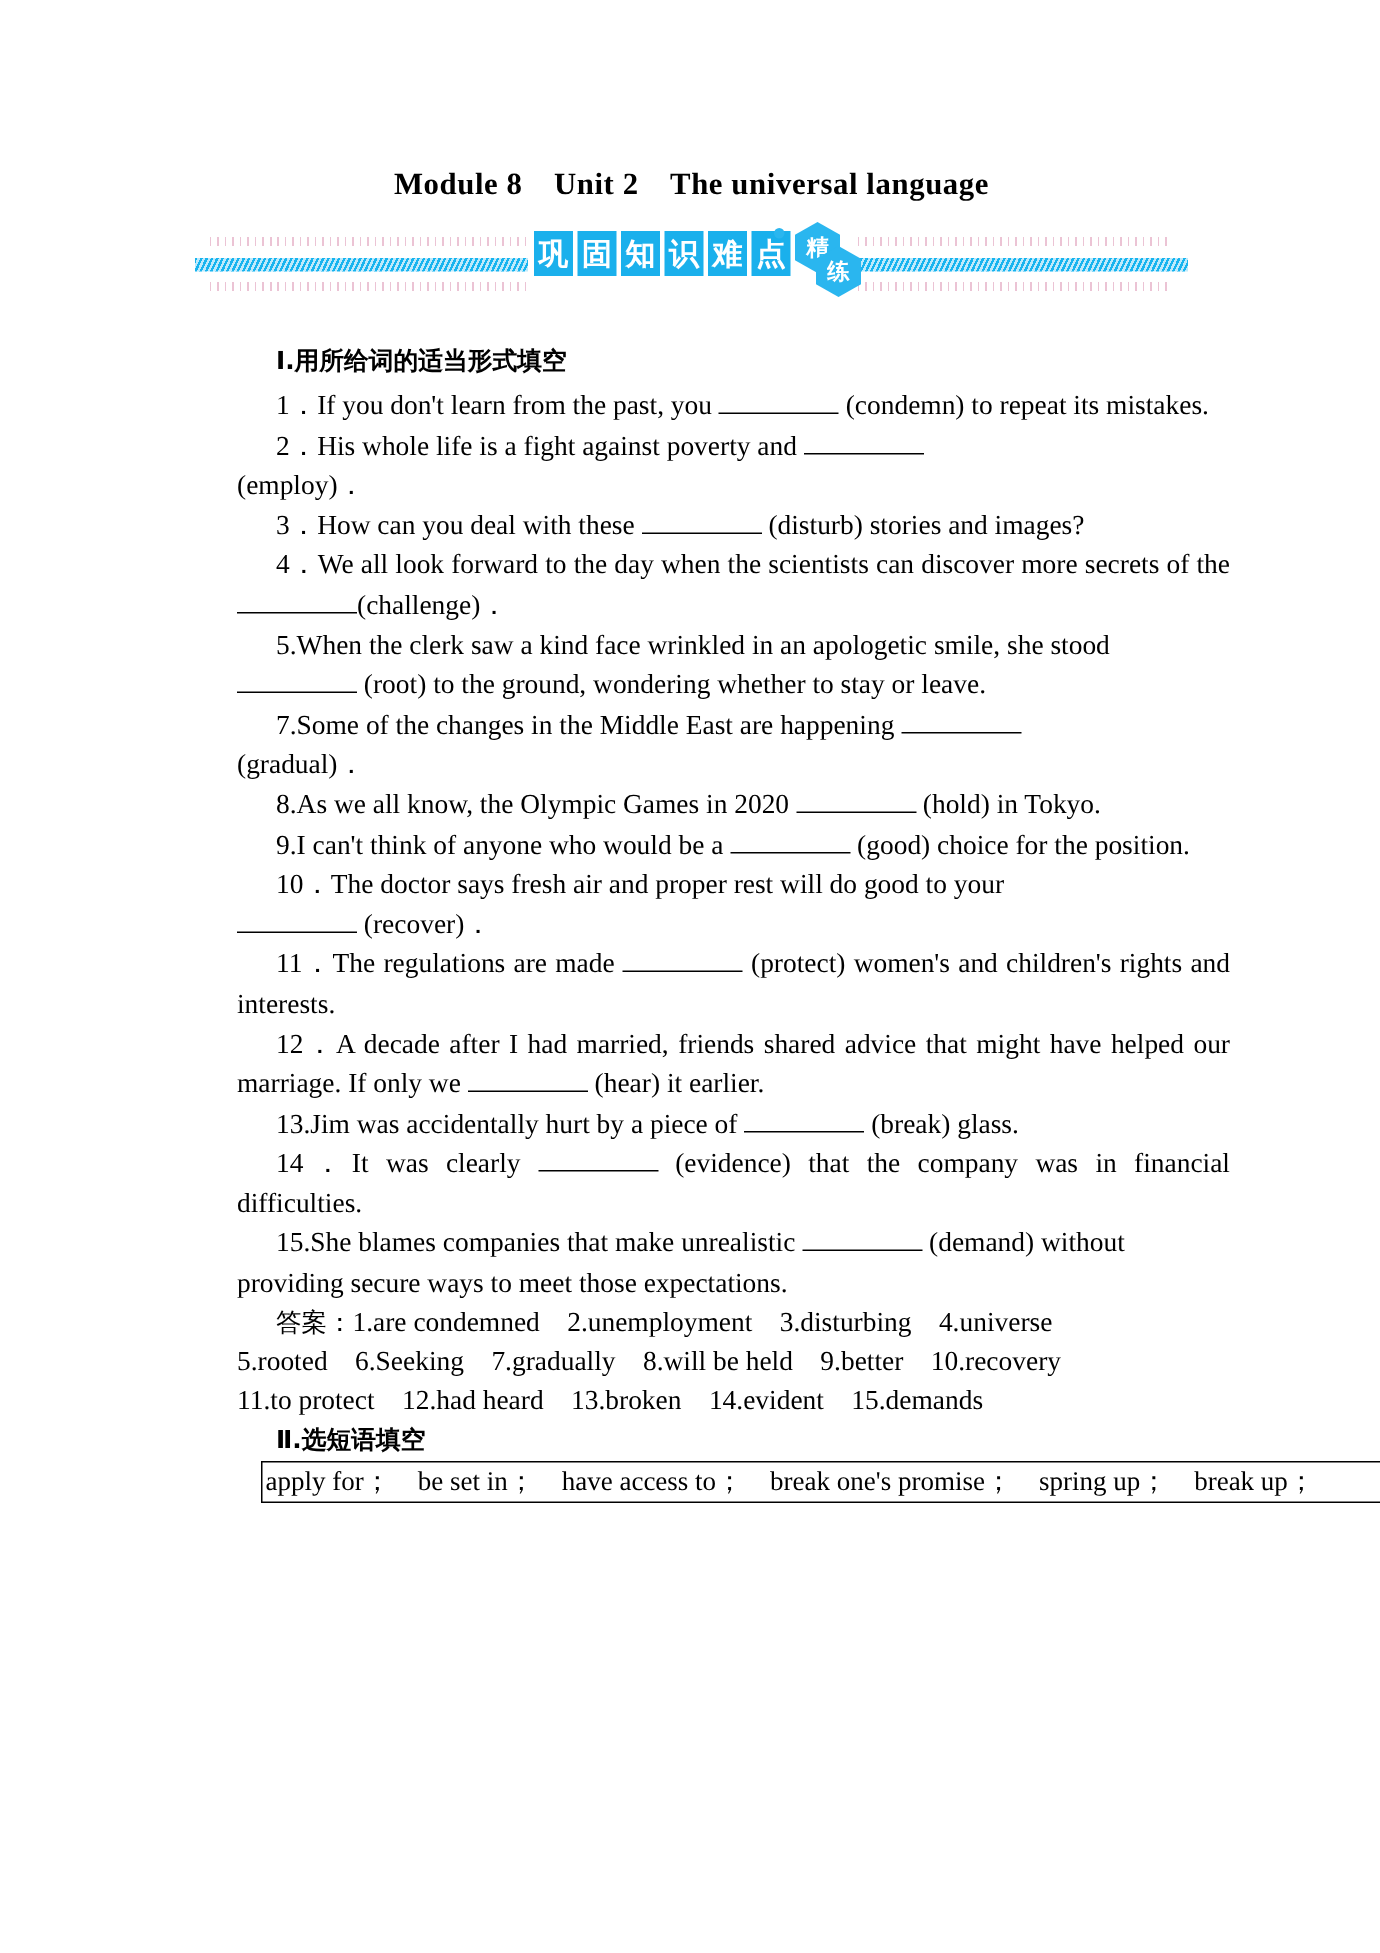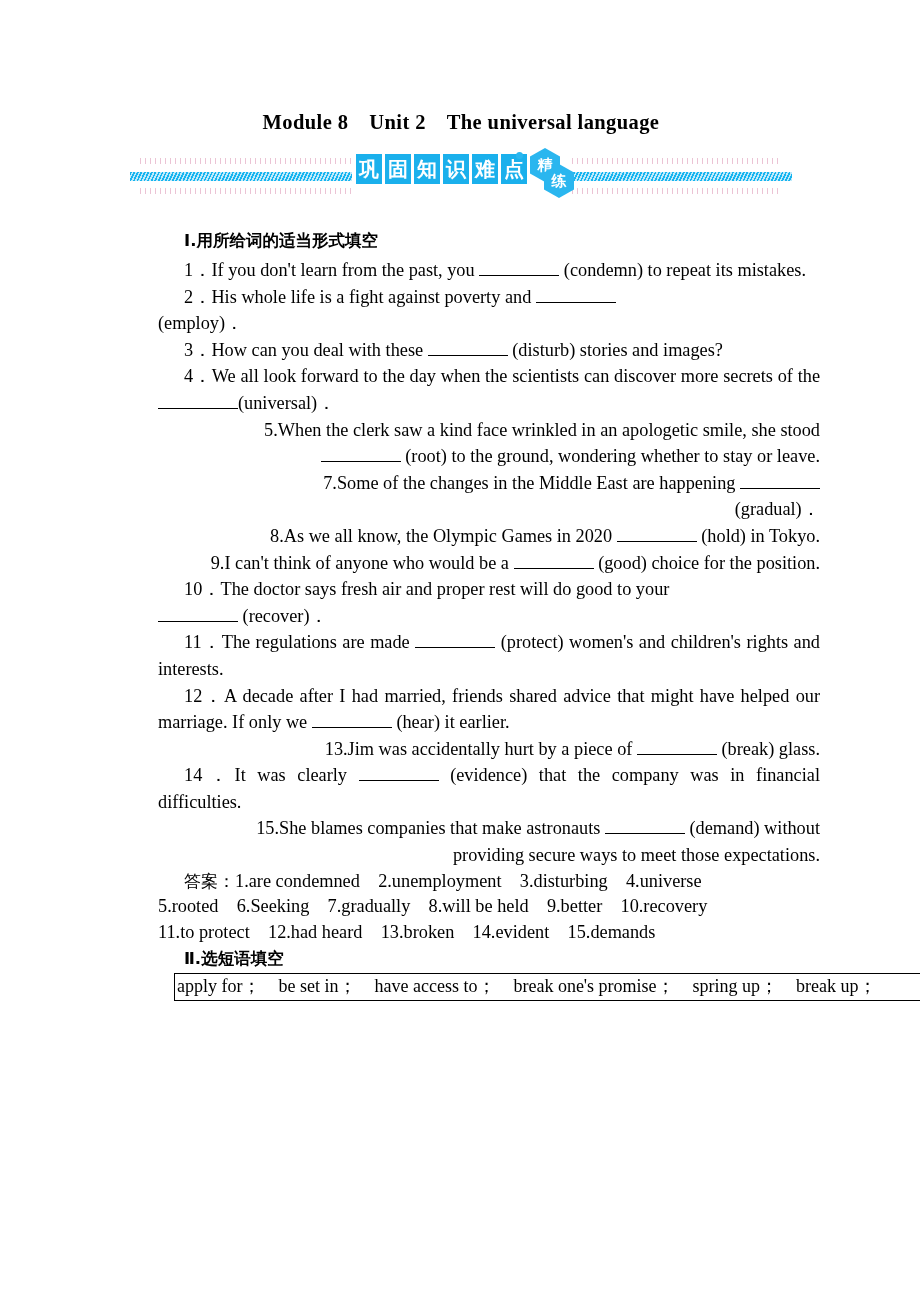--- a/index.html
+++ b/index.html
@@ -143,21 +143,21 @@
 
   p.q {
     margin: 0;
     font-size: 18.3px;
     line-height: 26.6px;
     text-align: justify;
     text-indent: 26px;
     text-justify: inter-word;
     white-space: normal;
   }
-  p.q.tight { text-align: right; }
+  p.q.tight { text-align: left; }
 
   .blank {
     display: inline-block;
     border-bottom: 1.4px solid #000;
     height: 0.95em;
     vertical-align: baseline;
   }
   .blank.w1 { width: 80px; }
 
   
@@ -245,42 +245,42 @@
   <div class="body-area">
 
     <div class="sec-head">Ⅰ.用所给词的适当形式填空</div>
 
     <p class="q"><span>1．</span><span>If you don't learn from the past, you </span><span class="blank w1"></span><span> (condemn) to repeat its mistakes.</span></p>
 
     <p class="q"><span>2．</span><span>His whole life is a fight against poverty and </span><span class="blank w1"></span><br><span>(employ)．</span></p>
 
     <p class="q"><span>3．</span><span>How can you deal with these </span><span class="blank w1"></span><span> (disturb) stories and images?</span></p>
 
-    <p class="q"><span>4．</span><span>We all look forward to the day when the scientists can discover more secrets of the </span><span class="blank w1"></span><span>(universal)．</span></p>
+    <p class="q"><span>4．</span><span>We all look forward to the day when the scientists can discover more secrets of the </span><span class="blank w1"></span><span>(challenge)．</span></p>
 
     <p class="q tight"><span>5.</span><span>When the clerk saw a kind face wrinkled in an apologetic smile, she stood </span><span class="blank w1"></span><span> (root) to the ground, wondering whether to stay or leave.</span></p>
 
 
     <p class="q tight"><span>7.</span><span>Some of the changes in the Middle East are happening </span><span class="blank w1"></span><br><span>(gradual)．</span></p>
 
     <p class="q tight"><span>8.</span><span>As we all know, the Olympic Games in 2020 </span><span class="blank w1"></span><span> (hold) in Tokyo.</span></p>
 
     <p class="q tight"><span>9.</span><span>I can't think of anyone who would be a </span><span class="blank w1"></span><span> (good) choice for the position.</span></p>
 
     <p class="q"><span>10．</span><span>The doctor says fresh air and proper rest will do good to your </span><br><span class="blank w1"></span><span> (recover)．</span></p>
 
     <p class="q"><span>11．</span><span>The regulations are made </span><span class="blank w1"></span><span> (protect) women's and children's rights and interests.</span></p>
 
     <p class="q"><span>12．</span><span>A decade after I had married, friends shared advice that might have helped our marriage. If only we </span><span class="blank w1"></span><span> (hear) it earlier.</span></p>
 
     <p class="q tight"><span>13.</span><span>Jim was accidentally hurt by a piece of </span><span class="blank w1"></span><span> (break) glass.</span></p>
 
     <p class="q"><span>14．</span><span>It was clearly </span><span class="blank w1"></span><span> (evidence) that the company was in financial difficulties.</span></p>
 
-    <p class="q tight"><span>15.</span><span>She blames companies that make astronauts </span><span class="blank w1"></span><span> (demand) without providing secure ways to meet those expectations.</span></p>
+    <p class="q tight"><span>15.</span><span>She blames companies that make unrealistic </span><span class="blank w1"></span><span> (demand) without providing secure ways to meet those expectations.</span></p>
 
     <p class="answers"><span class="cn">答案：</span><span class="run">1.are condemned　2.unemployment　3.disturbing　4.universe</span><br><span class="run">5.rooted　6.Seeking　7.gradually　8.will be held　9.better　10.recovery</span><br><span class="run">11.to protect　12.had heard　13.broken　14.evident　15.demands</span></p>
 
     <div class="sec-head2">Ⅱ.选短语填空</div>
 
     <div class="phrase-box">
       <div class="inner">apply for；　be set in；　have access to；　break one's promise；　spring up；　break up；</div>
     </div>
 
 

